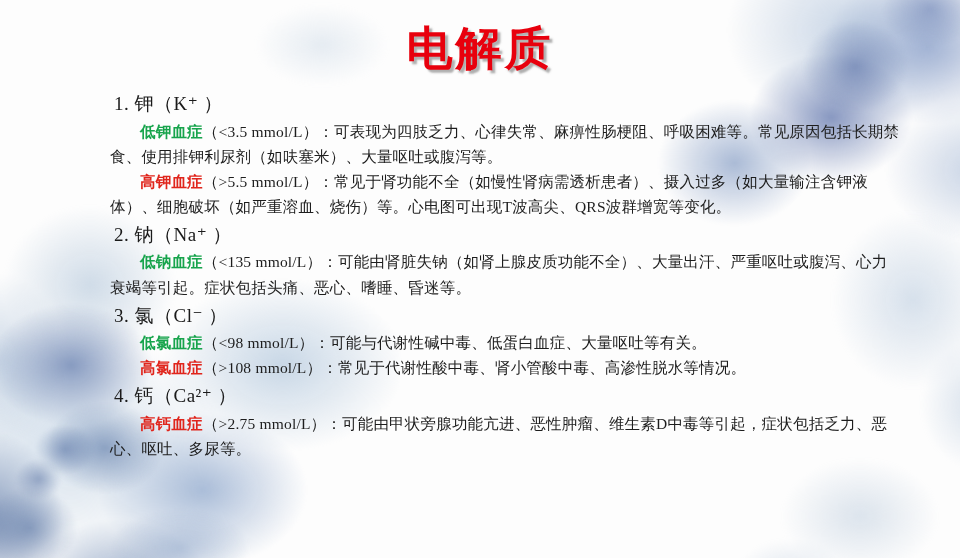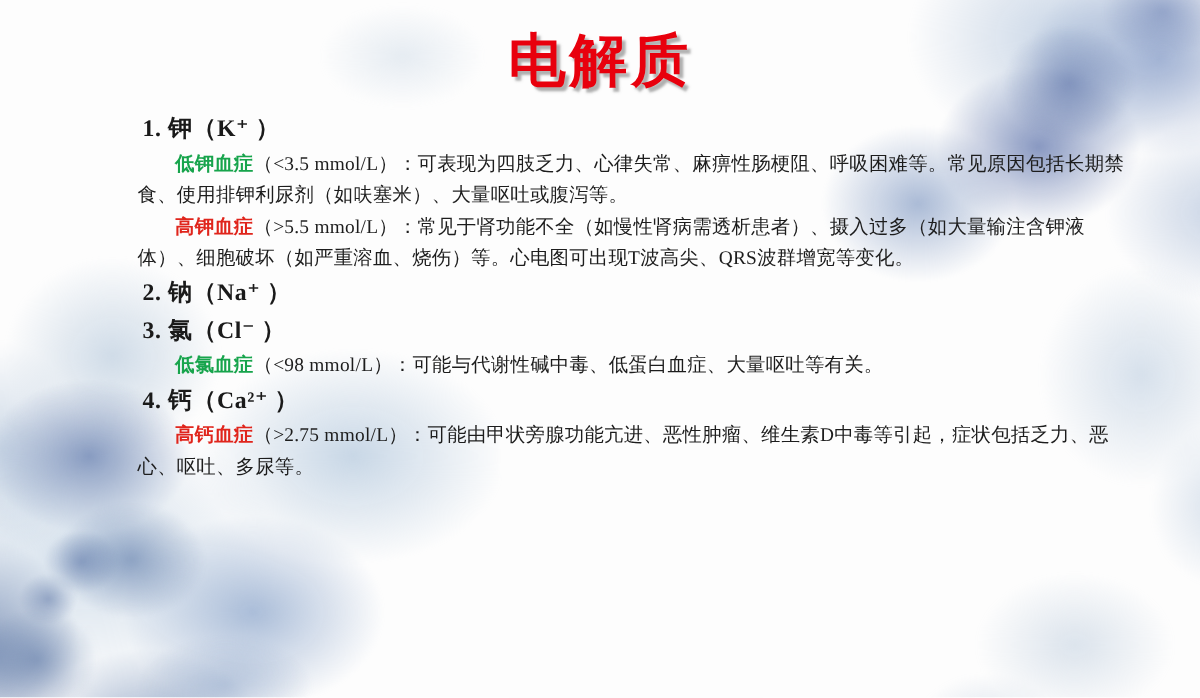--- a/index.html
+++ b/index.html
@@ -165,21 +165,21 @@
 
   .body-block {
     position: absolute;
     left: 110px;
     top: 88px;
     width: 790px;
   }
 
   .sec-head {
     font-size: 19px;
-    font-weight: 700;
+    font-weight: 400;
     color: #1a1a1a;
     line-height: 1.5;
     margin: 2px 0 0 4px;
     letter-spacing: 0.5px;
   }
 
   .para {
     font-size: 15.5px;
     color: #1d1d1d;
     line-height: 1.62;
@@ -224,24 +224,30 @@
 
       <div class="sec-head">1. 钾（K⁺ ）</div>
       <p class="para">
         <span class="tag-low">低钾血症</span><span class="num">（&lt;3.5 mmol/L）：</span><span>可表现为四肢乏力、心律失常、麻痹性肠梗阻、呼吸困难等。常见原因包括长期禁食、使用排钾利尿剂（如呋塞米）、大量呕吐或腹泻等。</span>
       </p>
       <p class="para">
         <span class="tag-high">高钾血症</span><span class="num">（&gt;5.5 mmol/L）：</span><span>常见于肾功能不全（如慢性肾病需透析患者）、摄入过多（如大量输注含钾液体）、细胞破坏（如严重溶血、烧伤）等。心电图可出现T波高尖、QRS波群增宽等变化。</span>
       </p>
 
       <div class="sec-head">2. 钠（Na⁺ ）</div>
+      <p class="para">
+        <span class="tag-low">低钠血症</span><span class="num">（&lt;135 mmol/L）：</span><span>可能由肾脏失钠（如肾上腺皮质功能不全）、大量出汗、严重呕吐或腹泻、心力衰竭等引起。症状包括头痛、恶心、嗜睡、昏迷等。</span>
+      </p>
 
       <div class="sec-head">3. 氯（Cl⁻ ）</div>
       <p class="para">
         <span class="tag-low">低氯血症</span><span class="num">（&lt;98 mmol/L）：</span><span>可能与代谢性碱中毒、低蛋白血症、大量呕吐等有关。</span>
+      </p>
+      <p class="para">
+        <span class="tag-high">高氯血症</span><span class="num">（&gt;108 mmol/L）：</span><span>常见于代谢性酸中毒、肾小管酸中毒、高渗性脱水等情况。</span>
       </p>
 
       <div class="sec-head">4. 钙（Ca²⁺ ）</div>
       <p class="para">
         <span class="tag-high">高钙血症</span><span class="num">（&gt;2.75 mmol/L）：</span><span>可能由甲状旁腺功能亢进、恶性肿瘤、维生素D中毒等引起，症状包括乏力、恶心、呕吐、多尿等。</span>
       </p>
 
     </div>
   </div>
 </div>

